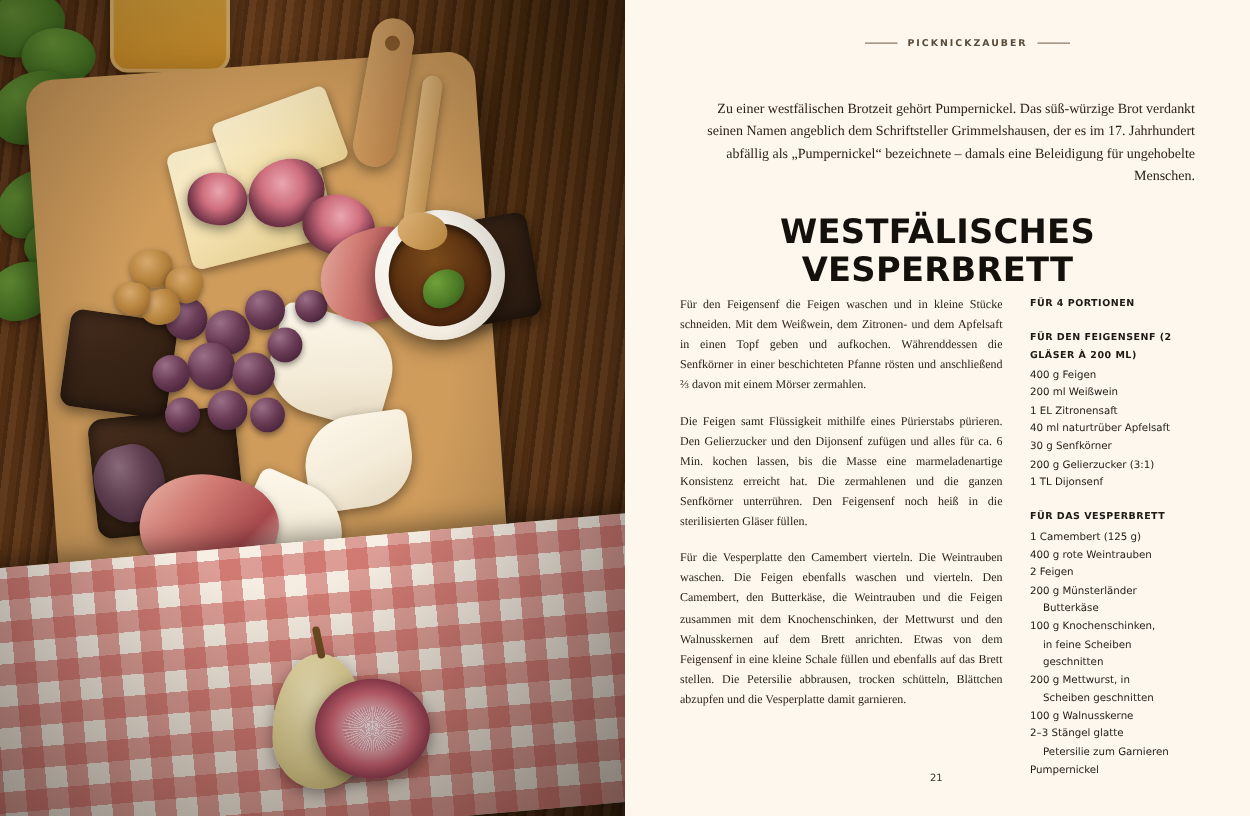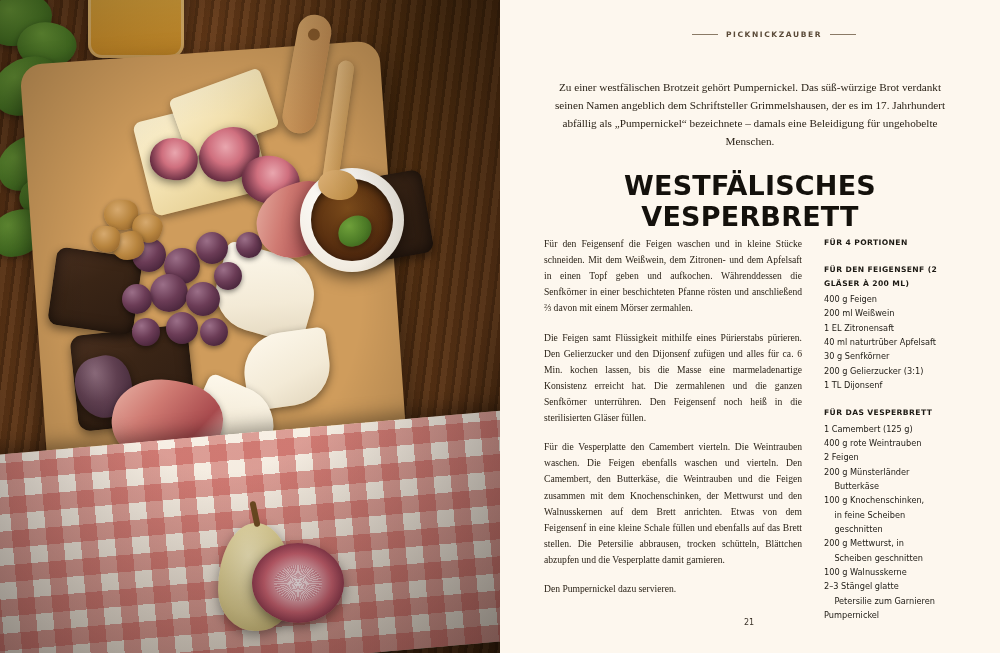--- a/index.html
+++ b/index.html
@@ -255,21 +255,21 @@
     height: 1px;
     background: #8a7a66;
     vertical-align: middle;
     margin: 0 8px;
   }
   .intro {
     position: absolute;
     top: 78px;
     left: 44px;
     width: 412px;
-    text-align: center;
+    text-align: right;
     font-family: "Liberation Serif", serif;
     font-size: 11.2px;
     line-height: 1.62;
     color: #2b2318;
   }
   .recipe-title {
     position: absolute;
     top: 152px;
     left: 38px;
     width: 424px;
@@ -417,21 +417,20 @@
     <div class="intro">Zu einer westfälischen Brotzeit gehört Pumpernickel. Das süß-würzige Brot verdankt seinen Namen angeblich dem Schriftsteller Grimmelshausen, der es im 17. Jahrhundert abfällig als „Pumpernickel“ bezeichnete – damals eine Beleidigung für ungehobelte Menschen.</div>
 
     <h1 class="recipe-title">WESTFÄLISCHES VESPERBRETT</h1>
 
     <div class="columns">
 
       <div class="col-method">
         <p>Für den Feigensenf die Feigen waschen und in kleine Stücke schneiden. Mit dem Weißwein, dem Zitronen- und dem Apfelsaft in einen Topf geben und aufkochen. Währenddessen die Senfkörner in einer beschichteten Pfanne rösten und anschließend ⅔ davon mit einem Mörser zermahlen.</p>
         <p>Die Feigen samt Flüssigkeit mithilfe eines Pürierstabs pürieren. Den Gelierzucker und den Dijonsenf zufügen und alles für ca. 6 Min. kochen lassen, bis die Masse eine marmeladenartige Konsistenz erreicht hat. Die zermahlenen und die ganzen Senfkörner unterrühren. Den Feigensenf noch heiß in die sterilisierten Gläser füllen.</p>
         <p>Für die Vesperplatte den Camembert vierteln. Die Weintrauben waschen. Die Feigen ebenfalls waschen und vierteln. Den Camembert, den Butterkäse, die Weintrauben und die Feigen zusammen mit dem Knochenschinken, der Mettwurst und den Walnusskernen auf dem Brett anrichten. Etwas von dem Feigensenf in eine kleine Schale füllen und ebenfalls auf das Brett stellen. Die Petersilie abbrausen, trocken schütteln, Blättchen abzupfen und die Vesperplatte damit garnieren.</p>
-        <p>Den Pumpernickel dazu servieren.</p>
       </div>
 
       <div class="col-ing">
 
         <div class="ing-block">
           <div class="ing-head">FÜR 4 PORTIONEN</div>
         </div>
 
         <div class="ing-block">
           <div class="ing-head">FÜR DEN FEIGENSENF

